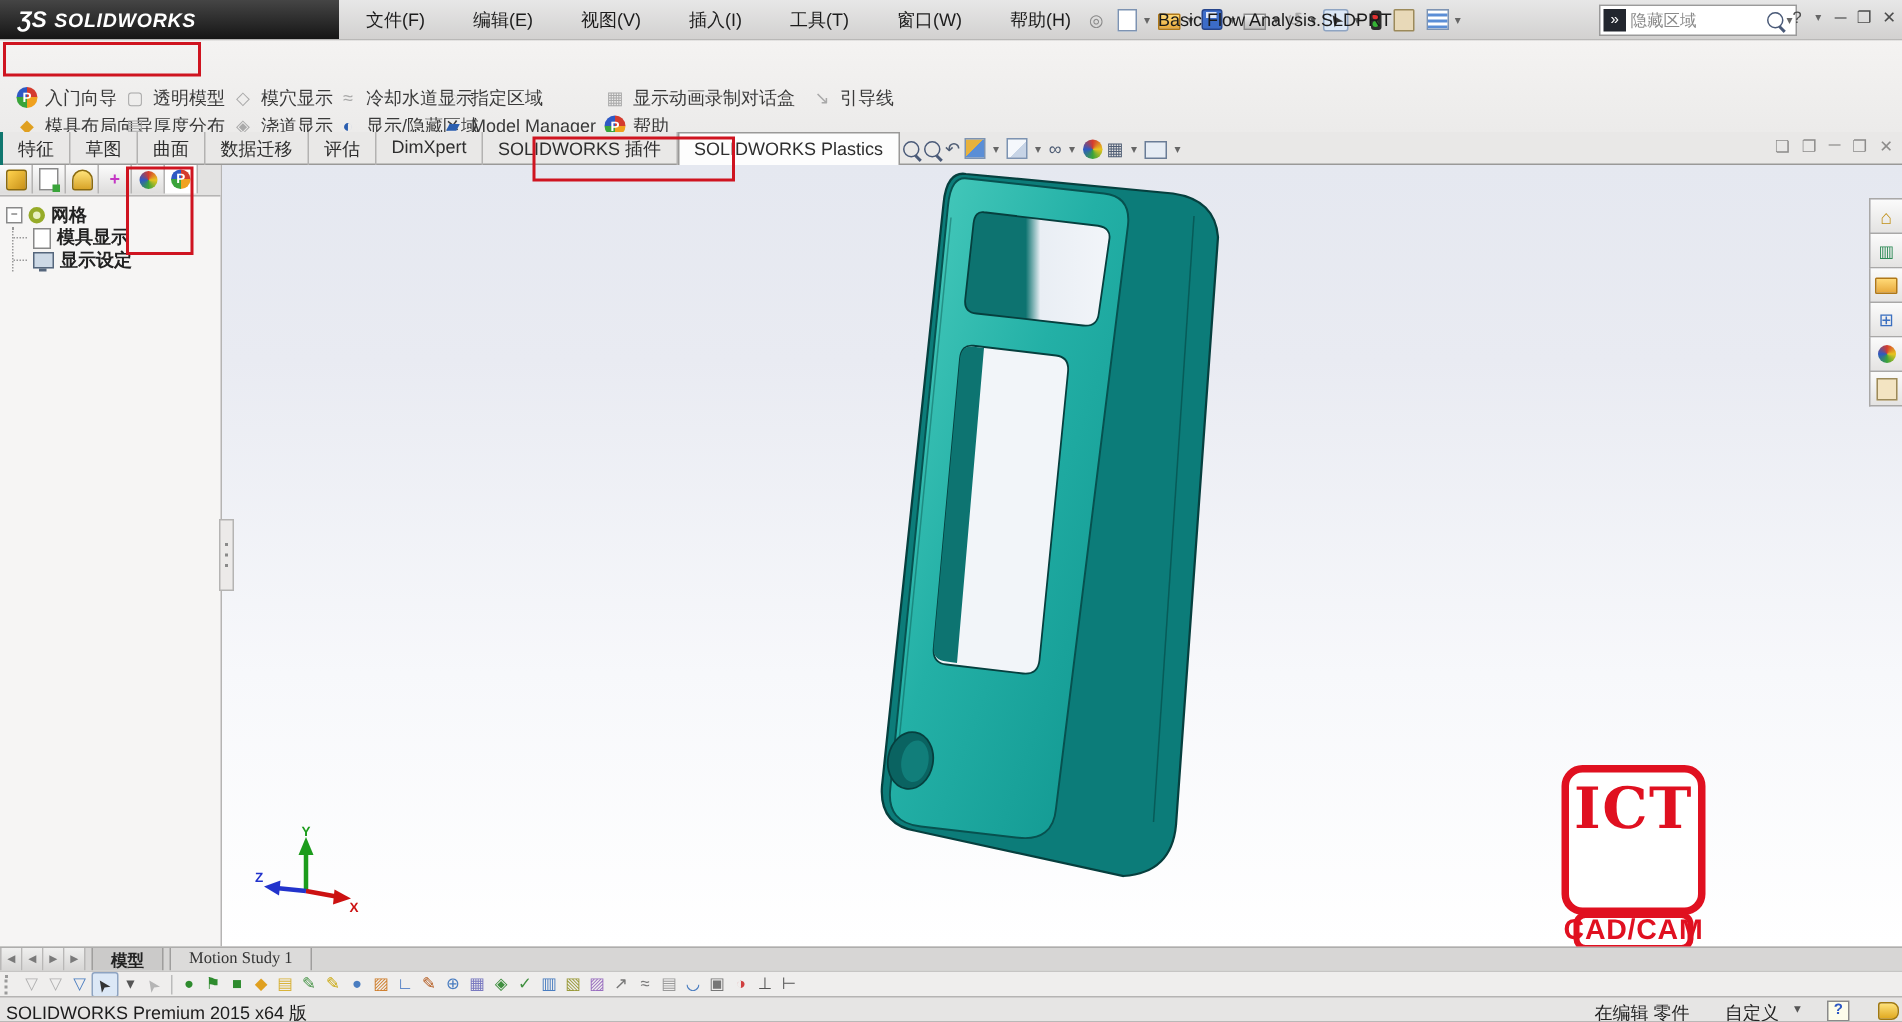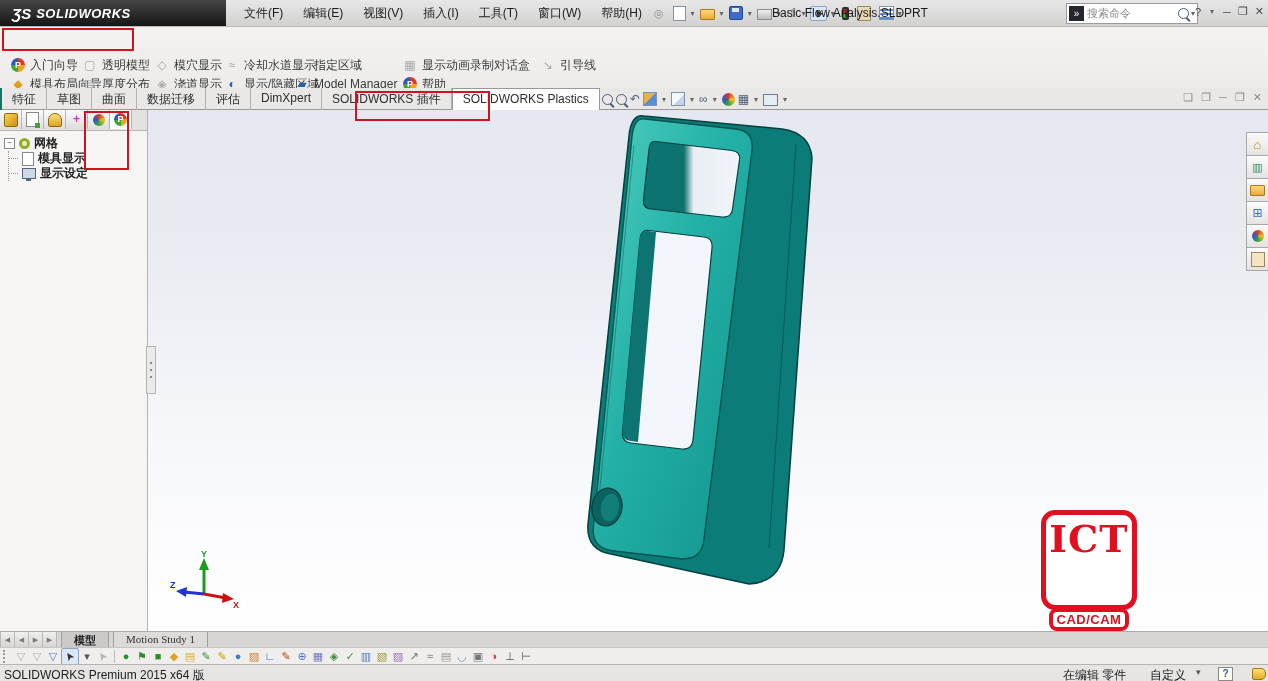--- a/index.html
+++ b/index.html
@@ -7,21 +7,21 @@
     font-family:"Liberation Sans","DejaVu Sans",sans-serif;font-size:12px;color:#222;
     background:#e9e8e7;user-select:none;}
   
   .titlebar{position:absolute;left:0;top:0;width:1268px;height:26px;
     background:linear-gradient(#e7e7e7,#d2d1d0);border-bottom:1px solid #b9b8b7;
     display:flex;align-items:center;}
   .logo{width:226px;height:26px;background:linear-gradient(#454545,#161616);
     color:#fff;display:flex;align-items:center;padding-left:12px;box-sizing:border-box;flex:none;}
   .logo .mark{font-style:italic;font-weight:bold;font-size:15px;margin-right:5px;}
   .logo .word{font-style:italic;font-weight:bold;letter-spacing:.5px;font-size:13px;}
-  .menubar{display:flex;gap:4px;margin-left:10px;}
+  .menubar{display:flex;gap:16px;margin-left:10px;}
   .menu{padding:3px 8px;color:#1c1c1c;}
   .pinicon{color:#8a8a8a;margin:0 4px;font-size:11px;}
   .qat{display:flex;align-items:center;gap:2px;margin-left:4px;}
   .qbtn{display:flex;align-items:center;padding:2px 1px;}
   .dd{color:#666;font-size:8px;margin:0 2px;}
   .i-new{width:11px;height:13px;background:#fff;border:1px solid #7d93b2;}
   .i-open{width:13px;height:9px;background:linear-gradient(#ffd977,#e8a93c);border:1px solid #b07818;border-radius:1px;margin-top:3px;}
   .i-save{width:12px;height:12px;background:#3c6cc8;border:1px solid #26458c;border-radius:2px;position:relative;}
   .i-save:after{content:"";position:absolute;left:2px;top:1px;width:7px;height:4px;background:#dfe8fa;}
   .i-print{width:13px;height:9px;background:linear-gradient(#efefef,#bdbdbd);border:1px solid #8c8c8c;margin-top:3px;}
@@ -102,21 +102,21 @@
   .tp-home{color:#c09018;font-size:13px;}
   .tp-lib{color:#2e8b57;font-size:11px;}
   .tp-folder{width:13px;height:9px;background:linear-gradient(#ffd977,#e8a93c);border:1px solid #b07818;border-radius:1px;}
   .tp-pal{color:#3a6fc0;font-size:12px;}
   .tp-prop{width:12px;height:13px;background:#f3e4c2;border:1px solid #9c8a5a;}
   .ict{position:absolute;left:893px;top:400px;width:96px;height:100px;background:#fff;border:5px solid #e01020;
     border-radius:14px;box-sizing:border-box;display:flex;flex-direction:column;align-items:center;z-index:3;gap:43px;}
   .ict .t1{font-family:"DejaVu Serif","Liberation Serif",serif;font-weight:bold;color:#e01020;font-size:38px;line-height:48px;letter-spacing:1px;}
   .ict .t2box{width:80px;height:26px;border:4px solid #e01020;border-radius:8px;box-sizing:border-box;
     display:flex;align-items:center;justify-content:center;margin-top:2px;}
-  .ict .t2{color:#e01020;font-weight:bold;font-size:13px;letter-spacing:.5px;}
+  .ict .t2{color:#e01020;font-weight:bold;font-size:19px;letter-spacing:.5px;}
   
   .doctabs{position:absolute;left:0;top:631px;width:1268px;height:16px;background:#d7d6d5;
     border-top:1px solid #aeadac;display:flex;align-items:stretch;font-size:11px;}
   .navbtn{width:13px;border-right:1px solid #b9b8b7;background:linear-gradient(#efefee,#d5d4d3);
     color:#7a7a7a;font-size:7px;text-align:center;line-height:15px;}
   .dtab{padding:1px 12px 0 12px;border-right:1px solid #9f9e9d;border-left:1px solid #9f9e9d;margin-left:4px;}
   .dtab.active{background:#cbcac9;font-weight:bold;}
   .dtab.idle{background:#dcdbda;color:#333;font-family:Liberation Serif, serif;}
   
   .lowerbar{position:absolute;left:0;top:647px;width:1268px;height:17px;background:#efeeed;
@@ -185,21 +185,21 @@
         </span>
       <span class="dd">▾</span>
       <span class="i-light"></span>
       <span class="i-clip"></span>
       <span class="i-opts"></span>
       <span class="dd">▾</span>
     </div>
     <span class="wtitle">Basic Flow Analysis.SLDPRT</span>
     <div class="search">
       <span class="flyout">»</span>
-      <span class="ph">搜索命令</span>
+      <span class="ph">隐藏区域</span>
       <span class="mag"></span>
       <span class="dd">▾</span>
     </div>
     <div class="tb-right">
       <span>?</span>
       <span class="dd">▾</span>
       <span>─</span>
       <span>❐</span>
       <span>✕</span>
     </div>

